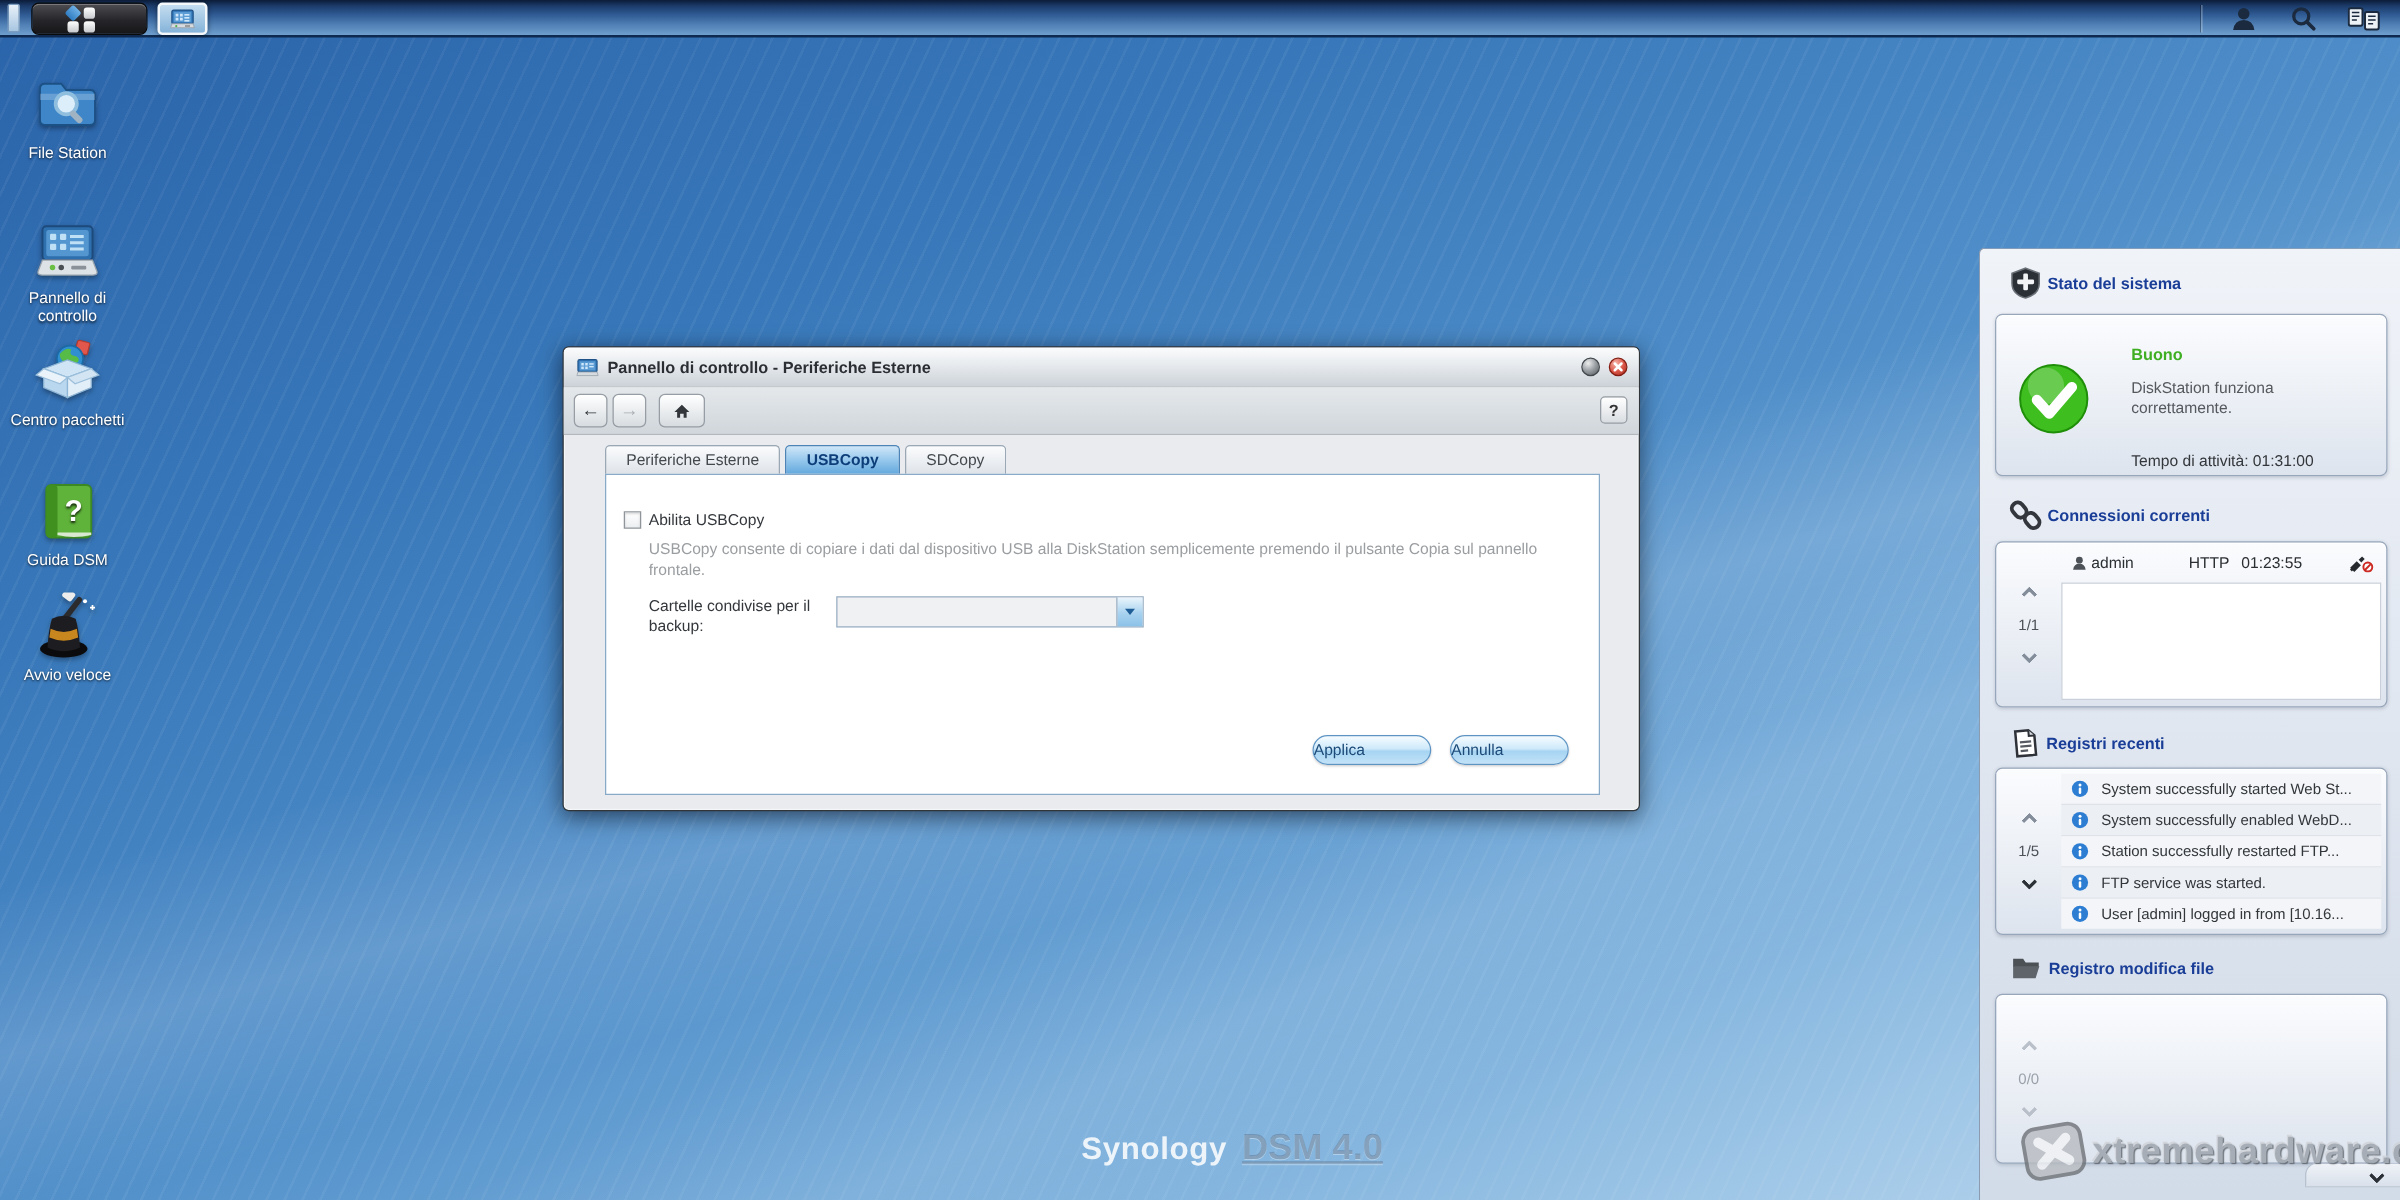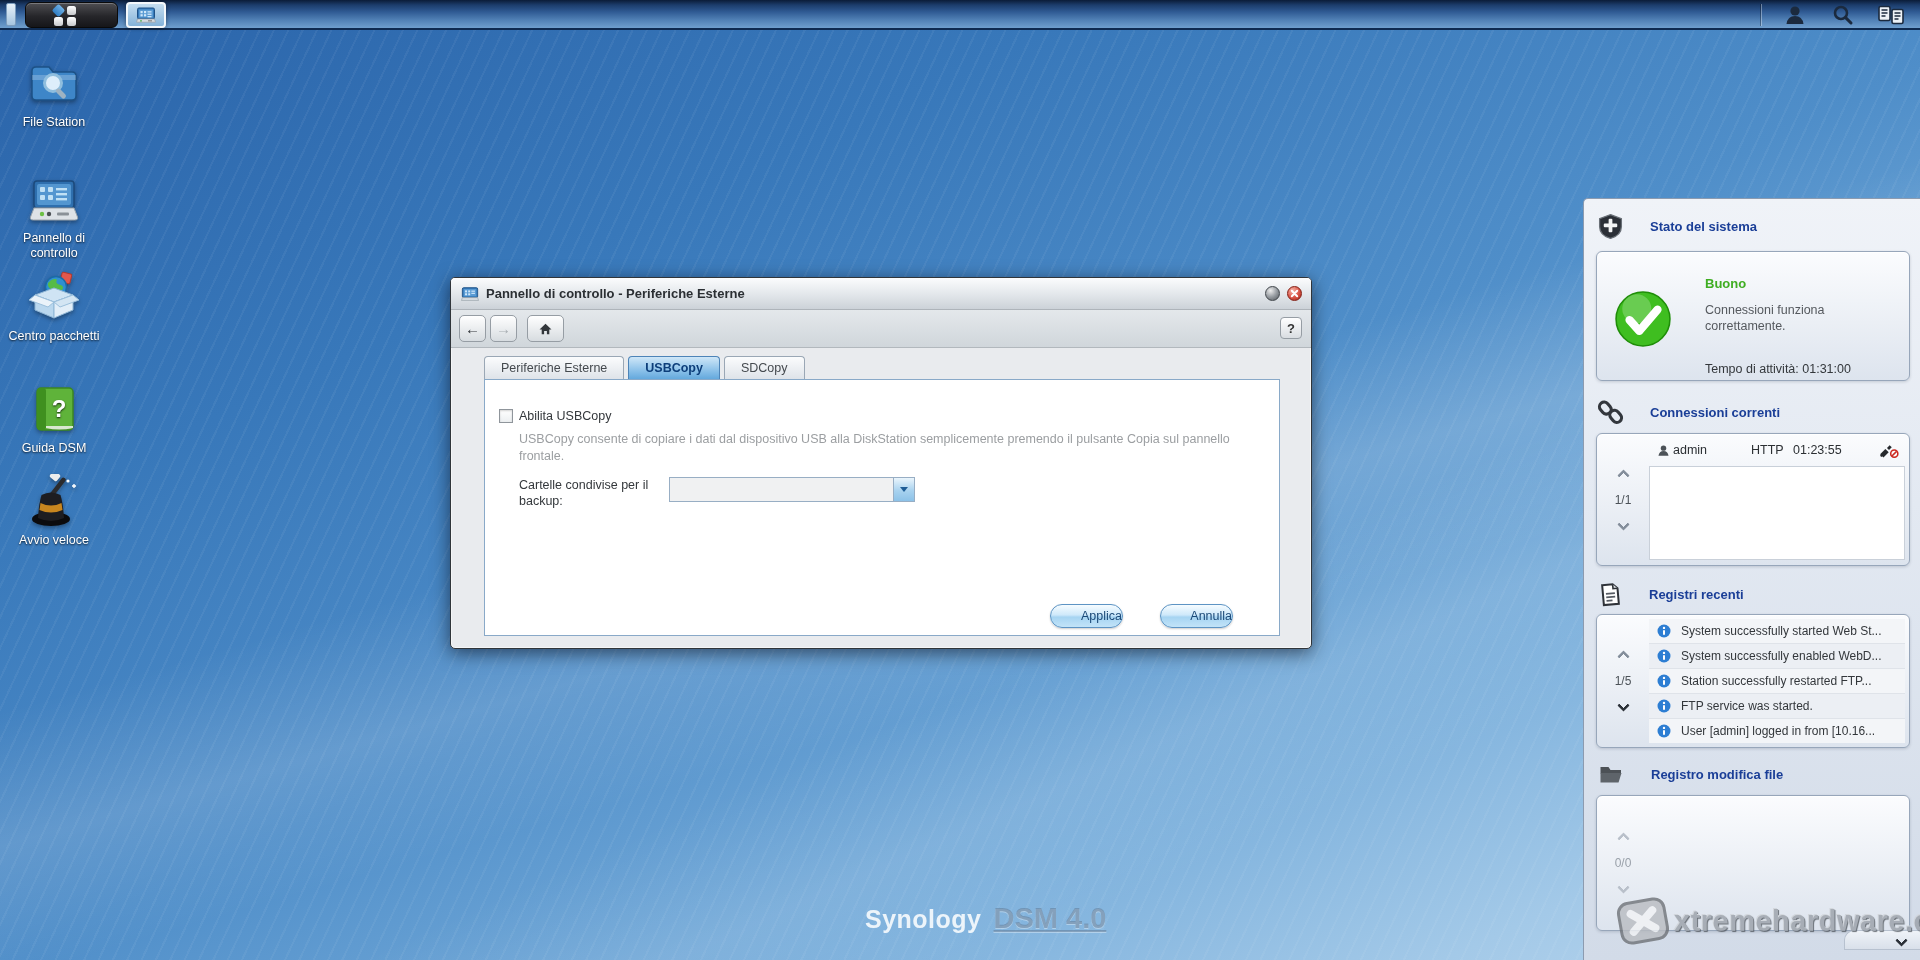--- a/index.html
+++ b/index.html
@@ -77,30 +77,30 @@
   .chklabel { position:absolute; left:34px; top:29px; color:#33373b; cursor:pointer; }
   .descr { position:absolute; left:34px; top:51px; width:752px; color:#9b9ea1; line-height:1.35; }
   .fieldlabel { position:absolute; left:34px; top:97px; width:155px; color:#33373b; line-height:1.3; }
   .select { position:absolute; left:184px; top:97px; width:246px; height:25px;
     background:#f0f1f2; border:1px solid #98aec4; cursor:default; }
   .selarrow { position:absolute; right:0; top:0; width:21px; height:23px; cursor:pointer;
     background:linear-gradient(180deg,#eaf5fc,#a8d2ef 55%,#8cc2e8); border-left:1px solid #98aec4;
     display:flex; align-items:center; justify-content:center; }
   .selarrow i { width:0; height:0; border-left:4px solid transparent; border-right:4px solid transparent;
     border-top:5px solid #1f5d96; }
-  .pill { position:absolute; top:224px; width:73px; height:24px; border-radius:12px; cursor:pointer;
-    border:1px solid #5d94c4; color:#1c4a78; font-size:12.5px; text-align:right; line-height:22px;
+  .pill { position:absolute; top:208px; width:95px; height:24px; border-radius:12px; cursor:pointer;
+    border:1px solid #5d94c4; color:#1c4a78; font-size:12.5px; text-align:left; line-height:22px;
     background:linear-gradient(180deg,#f6fcff 0%,#cfe9fa 45%,#a6d4f2 55%,#c2e3f8 100%);
     box-shadow:0 1px 2px rgba(0,0,0,.2); }
 
   
   .widget { position:absolute; left:1583px; top:198px; width:337px; height:762px; z-index:5;
     background:linear-gradient(180deg,#f0f3f8 0%,#e3e9f2 40%,#d2dbe8 100%);
     border-left:1px solid #8c9bb0; border-top:1px solid #8c9bb0; border-radius:5px 0 0 0; }
-  .whead { position:absolute; left:13px; display:flex; align-items:center; gap:26px; }
+  .whead { position:absolute; left:23px; display:flex; align-items:center; gap:4px; }
   .whead .wtitle { font-size:13px; font-weight:bold; color:#1a3e97; }
   .wpanel { position:absolute; left:12px; width:314px; border:1px solid #97a6ba; border-radius:6px;
     background:linear-gradient(180deg,#fbfcfe 0%,#ebeff5 55%,#dde4ee 100%);
     box-shadow:0 1px 3px rgba(30,40,60,.18), inset 0 1px 0 #fff; }
   .statusword { position:absolute; left:108px; top:24px; font-size:13px; font-weight:bold; }
   .statusmsg { position:absolute; left:108px; top:50px; width:165px; color:#55595e; line-height:1.3; }
   .uptime { position:absolute; left:108px; top:110px; color:#33373b; }
   .pager { position:absolute; left:0; top:0; bottom:0; width:52px; display:flex; flex-direction:column;
     align-items:center; justify-content:center; gap:13px; color:#4c5258; font-size:12px; }
   .chev { width:9px; height:9px; border-left:3px solid #848e9b; border-bottom:3px solid #848e9b;
@@ -346,21 +346,21 @@
       </svg>
       <span class="wtitle">Stato del sistema</span>
     </div>
     <div class="wpanel" style="top:52px; height:130px;">
       <svg style="position:absolute; left:17px; top:38px;" width="58" height="58" viewBox="0 0 56 56">
         <circle cx="28" cy="28" r="26" fill="#3fbe20" stroke="#1f8e08" stroke-width="1.5"></circle>
         <circle cx="22" cy="18" r="14" fill="rgba(255,255,255,.22)"></circle>
         <path d="M15 29 l9.5 10.5 L42 19" stroke="#ffffff" stroke-width="8" fill="none" stroke-linecap="round" stroke-linejoin="round"></path>
       </svg>
       <div class="statusword" style="color:#3fae22;">Buono</div>
-      <div class="statusmsg">Connessioni funziona correttamente.</div>
+      <div class="statusmsg">DiskStation funziona correttamente.</div>
       <div class="uptime">Tempo di attività: 01:31:00</div>
     </div>
 
     <div class="whead" style="top:200px;justify-content:space-between;">
       <svg width="27" height="27" viewBox="0 0 26 26">
         <g fill="none" stroke="#33373d" stroke-width="3">
           <rect x="3.5" y="2.5" width="9" height="12.5" rx="4.5" transform="rotate(-40 8 8.75)"></rect>
           <rect x="13.5" y="10.5" width="9" height="12.5" rx="4.5" transform="rotate(-40 18 16.75)"></rect>
         </g>
       </svg>

